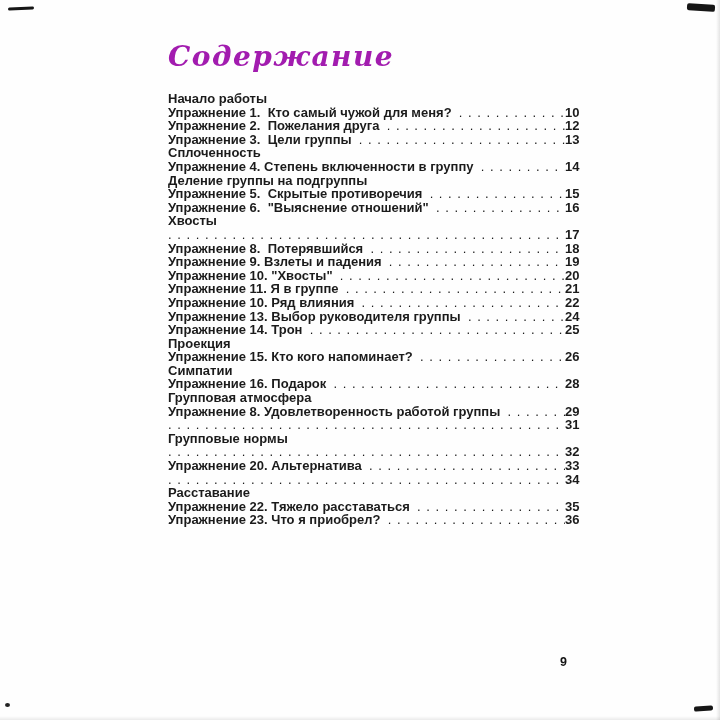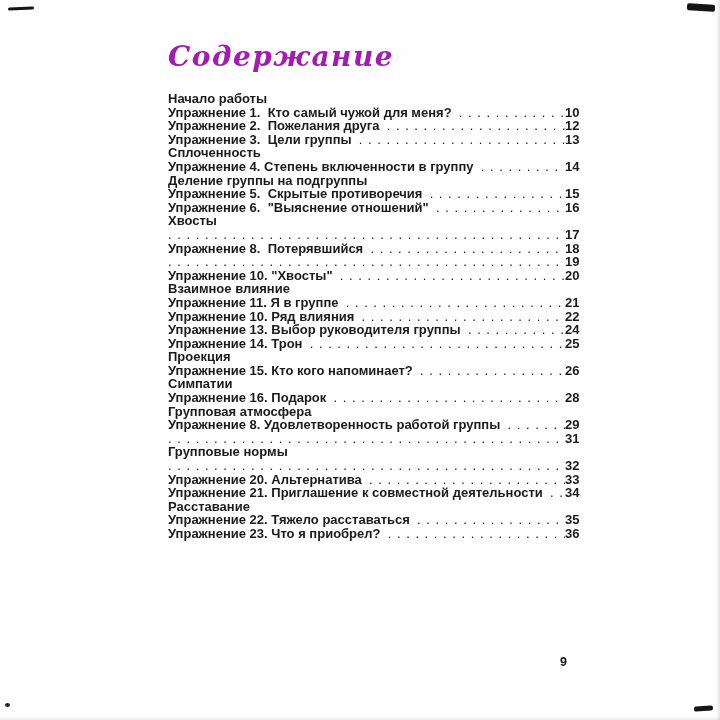--- a/index.html
+++ b/index.html
@@ -136,29 +136,29 @@
       <div class="row item">
         <span class="leader">. . . . . . . . . . . . . . . . . . . . . . . . . . . . . . . . . . . . . . . . . . . . . . . . . . . . . . . . . . . . . . . . . . . . . . . . . . . . . . . . . . . . . . . . . . . . . . . . . . . . . . . . . . . . . . . . . . . . . . . . </span>
         <span class="pg">17</span>
       </div>
       <div class="row item">
         <span class="label">Упражнение 8.  Потерявшийся  </span>
         <span class="leader">. . . . . . . . . . . . . . . . . . . . . . . . . . . . . . . . . . . . . . . . . . . . . . . . . . . . . . . . . . . . . . . . . . . . . . . . . . . . . . . . . . . . . . . . . . . . . . . . . . . . . . . . . . . . . . . . . . . . . . . . </span>
         <span class="pg">18</span>
       </div>
       <div class="row item">
+        <span class="label">Упражнение 9. Взлеты и падения  </span>
         <span class="leader">. . . . . . . . . . . . . . . . . . . . . . . . . . . . . . . . . . . . . . . . . . . . . . . . . . . . . . . . . . . . . . . . . . . . . . . . . . . . . . . . . . . . . . . . . . . . . . . . . . . . . . . . . . . . . . . . . . . . . . . . </span>
         <span class="pg">19</span>
       </div>
       <div class="row item">
         <span class="label">Упражнение 10. "Хвосты"  </span>
         <span class="leader">. . . . . . . . . . . . . . . . . . . . . . . . . . . . . . . . . . . . . . . . . . . . . . . . . . . . . . . . . . . . . . . . . . . . . . . . . . . . . . . . . . . . . . . . . . . . . . . . . . . . . . . . . . . . . . . . . . . . . . . . </span>
         <span class="pg">20</span>
       </div>
-      <div class="row heading">Взаимное влияние</div>
       <div class="row item">
         <span class="label">Упражнение 11. Я в группе  </span>
         <span class="leader">. . . . . . . . . . . . . . . . . . . . . . . . . . . . . . . . . . . . . . . . . . . . . . . . . . . . . . . . . . . . . . . . . . . . . . . . . . . . . . . . . . . . . . . . . . . . . . . . . . . . . . . . . . . . . . . . . . . . . . . . </span>
         <span class="pg">21</span>
       </div>
       <div class="row item">
         <span class="label">Упражнение 10. Ряд влияния  </span>
         <span class="leader">. . . . . . . . . . . . . . . . . . . . . . . . . . . . . . . . . . . . . . . . . . . . . . . . . . . . . . . . . . . . . . . . . . . . . . . . . . . . . . . . . . . . . . . . . . . . . . . . . . . . . . . . . . . . . . . . . . . . . . . . </span>
         <span class="pg">22</span>
       </div>
@@ -198,21 +198,20 @@
       <div class="row item">
         <span class="leader">. . . . . . . . . . . . . . . . . . . . . . . . . . . . . . . . . . . . . . . . . . . . . . . . . . . . . . . . . . . . . . . . . . . . . . . . . . . . . . . . . . . . . . . . . . . . . . . . . . . . . . . . . . . . . . . . . . . . . . . . </span>
         <span class="pg">32</span>
       </div>
       <div class="row item">
         <span class="label">Упражнение 20. Альтернатива  </span>
         <span class="leader">. . . . . . . . . . . . . . . . . . . . . . . . . . . . . . . . . . . . . . . . . . . . . . . . . . . . . . . . . . . . . . . . . . . . . . . . . . . . . . . . . . . . . . . . . . . . . . . . . . . . . . . . . . . . . . . . . . . . . . . . </span>
         <span class="pg">33</span>
       </div>
       <div class="row item">
-        <span class="label">Упражнение 21. Приглашение к совместной деятельности  </span>
         <span class="leader">. . . . . . . . . . . . . . . . . . . . . . . . . . . . . . . . . . . . . . . . . . . . . . . . . . . . . . . . . . . . . . . . . . . . . . . . . . . . . . . . . . . . . . . . . . . . . . . . . . . . . . . . . . . . . . . . . . . . . . . . </span>
         <span class="pg">34</span>
       </div>
       <div class="row heading">Расставание</div>
       <div class="row item">
         <span class="label">Упражнение 22. Тяжело расставаться  </span>
         <span class="leader">. . . . . . . . . . . . . . . . . . . . . . . . . . . . . . . . . . . . . . . . . . . . . . . . . . . . . . . . . . . . . . . . . . . . . . . . . . . . . . . . . . . . . . . . . . . . . . . . . . . . . . . . . . . . . . . . . . . . . . . . </span>
         <span class="pg">35</span>
       </div>
       <div class="row item">

